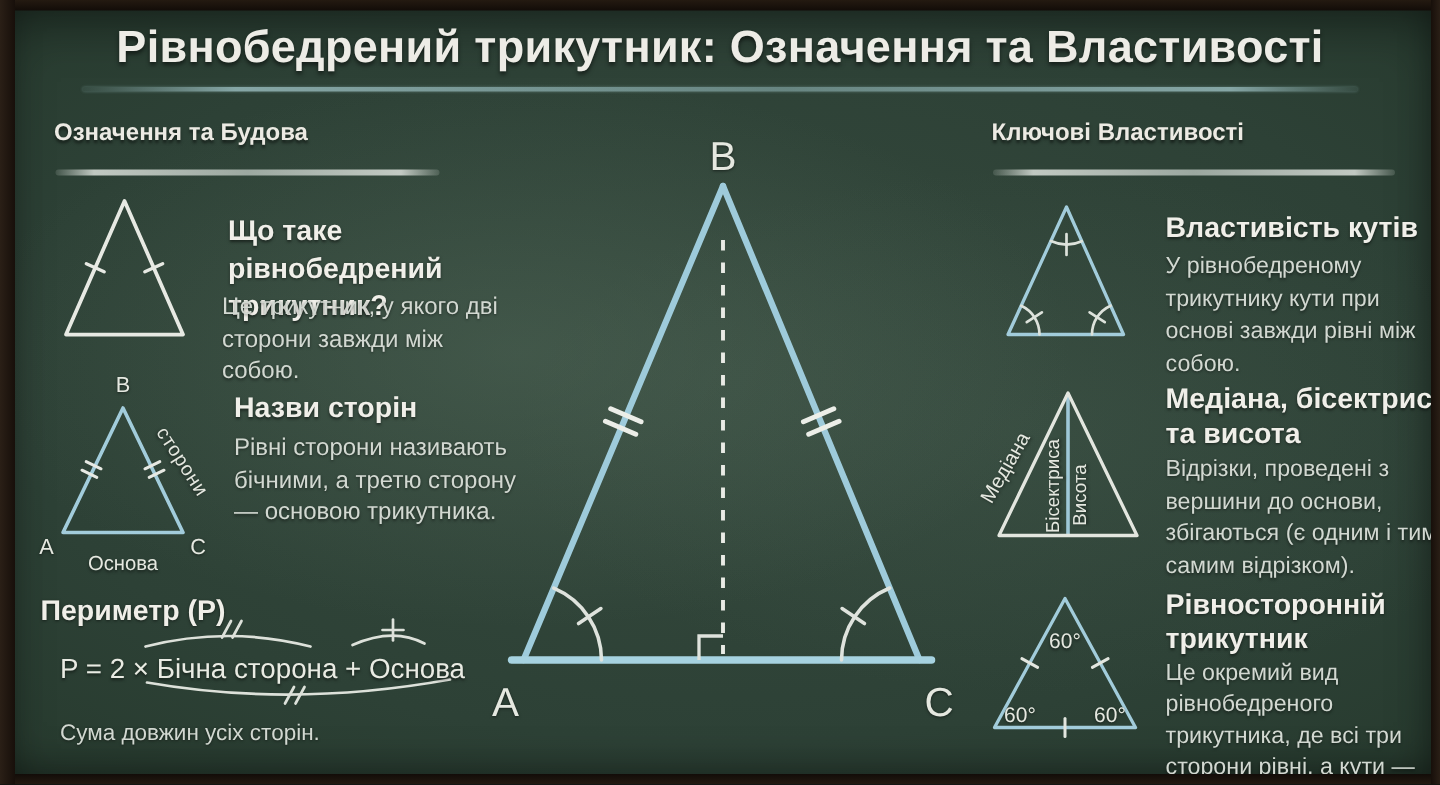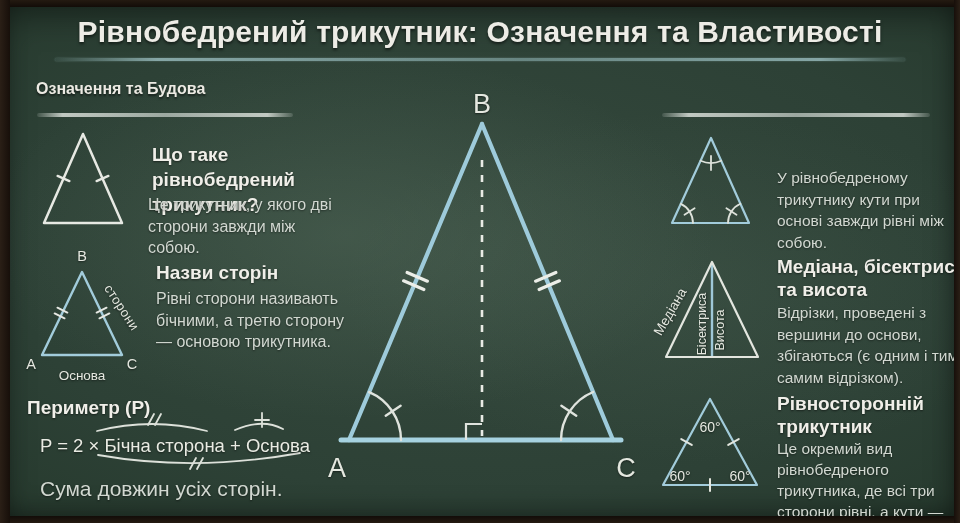--- a/index.html
+++ b/index.html
@@ -101,21 +101,21 @@
           <line x1="165" y1="8" x2="179" y2="8"></line>
           <line x1="172" y1="1" x2="172" y2="15"></line>
         </g>
       <g>
           <line x1="100" y1="57" x2="106" y2="46"></line>
           <line x1="107" y1="57" x2="113" y2="46"></line>
         </g>
     </g>
   </svg>
   <div class="abs formula" style="left:40px;top:435px;">P = 2 × Бічна сторона + Основа</div>
-  <p class="abs body" style="left:40px;top:478px;font-size:21px;">Сума довжин усіх сторін.</p>
+  <p class="abs body" style="left:40px;top:478px;font-size:15px;">Сума довжин усіх сторін.</p>
 
   <svg class="abs" style="left:320px;top:80px;" width="330" height="410" viewBox="0 0 330 410">
     <path d="M162 44 L29 360" fill="none" stroke="#9ecbdb" stroke-width="4.2" stroke-linecap="round"></path>
     <path d="M162 44 L293 360" fill="none" stroke="#9ecbdb" stroke-width="4.2" stroke-linecap="round"></path>
     <path d="M21 360 L301 360" fill="none" stroke="#a6d2e0" stroke-width="5" stroke-linecap="round"></path>
     <line x1="162" y1="80" x2="162" y2="356" stroke="#e9ebe5" stroke-width="2.6" stroke-dasharray="7 8"></line>
     <path d="M146 360 L146 344 L162 344" fill="none" stroke="#dfe3dd" stroke-width="2.2"></path>
     <g fill="none" stroke="#dfe3dd" stroke-width="2.4" stroke-linecap="round">
       <path d="M81 360 A 52 52 0 0 0 49.2 312.1"></path>
       <line x1="65.7" y1="335.7" x2="80.6" y2="325.7"></line>
@@ -130,33 +130,35 @@
       <g transform="translate(227.5,201) rotate(-23)">
           <line x1="-11" y1="-4.5" x2="11" y2="-4.5"></line>
           <line x1="-11" y1="4.5" x2="11" y2="4.5"></line>
         </g>
     </g>
     <text class="lbl" x="162" y="33" text-anchor="middle" font-size="27">B</text>
     <text class="lbl" x="17" y="397" text-anchor="middle" font-size="27">A</text>
     <text class="lbl" x="306" y="397" text-anchor="middle" font-size="27">C</text>
   </svg>
 
+  <h2 class="abs colhead" style="left:661px;top:80px;">Ключові Властивості</h2>
   <div class="abs chalkline" style="left:662px;top:113px;width:268px;"></div>
 
   <svg class="abs" style="left:653px;top:130px;" width="112" height="102" viewBox="0 0 112 102">
     <path d="M58 8 L96 93 L19 93 Z" fill="none" stroke="#a2ccdb" stroke-width="2.2" stroke-linejoin="round"></path>
     <g fill="none" stroke="#dde2db" stroke-width="1.8" stroke-linecap="round">
       <path d="M47.6 30.7 A 25 25 0 0 0 68.2 30.8"></path>
       <line x1="58" y1="26" x2="58" y2="40"></line>
       <path d="M40 93 A 21 21 0 0 0 27.8 73.9"></path>
       <line x1="31.5" y1="84.8" x2="41.6" y2="78.2"></line>
       <path d="M75 93 A 21 21 0 0 1 87.4 73.8"></path>
       <line x1="83.5" y1="84.8" x2="73.4" y2="78.2"></line>
     </g>
   </svg>
+  <h3 class="abs sechead" style="left:777px;top:140px;">Властивість кутів</h3>
   <p class="abs body sm" style="left:777px;top:167px;width:182px;">У рівнобедреному трикутнику кути при основі завжди рівні між собою.</p>
 
   <svg class="abs" style="left:643px;top:250px;" width="140" height="115" viewBox="0 0 140 115">
     <line x1="69" y1="14" x2="69" y2="107" stroke="#9fc8d8" stroke-width="2.4"></line>
     <path d="M69 12 L115 107 L23 107 Z" fill="none" stroke="#e3e6df" stroke-width="2.2" stroke-linejoin="round"></path>
     <text class="lbl" transform="translate(31,64) rotate(-60)" text-anchor="middle" font-size="13.5" fill="#d2d7d0">Медіана</text>
     <text class="lbl" transform="translate(63,74) rotate(-90)" text-anchor="middle" font-size="12.5" fill="#d2d7d0">Бісектриса</text>
     <text class="lbl" transform="translate(81,80) rotate(-90)" text-anchor="middle" font-size="12.5" fill="#d2d7d0">Висота</text>
   </svg>
   <h3 class="abs sechead" style="left:777px;top:255px;width:200px;line-height:23px;">Медіана, бісектриса та висота</h3>

